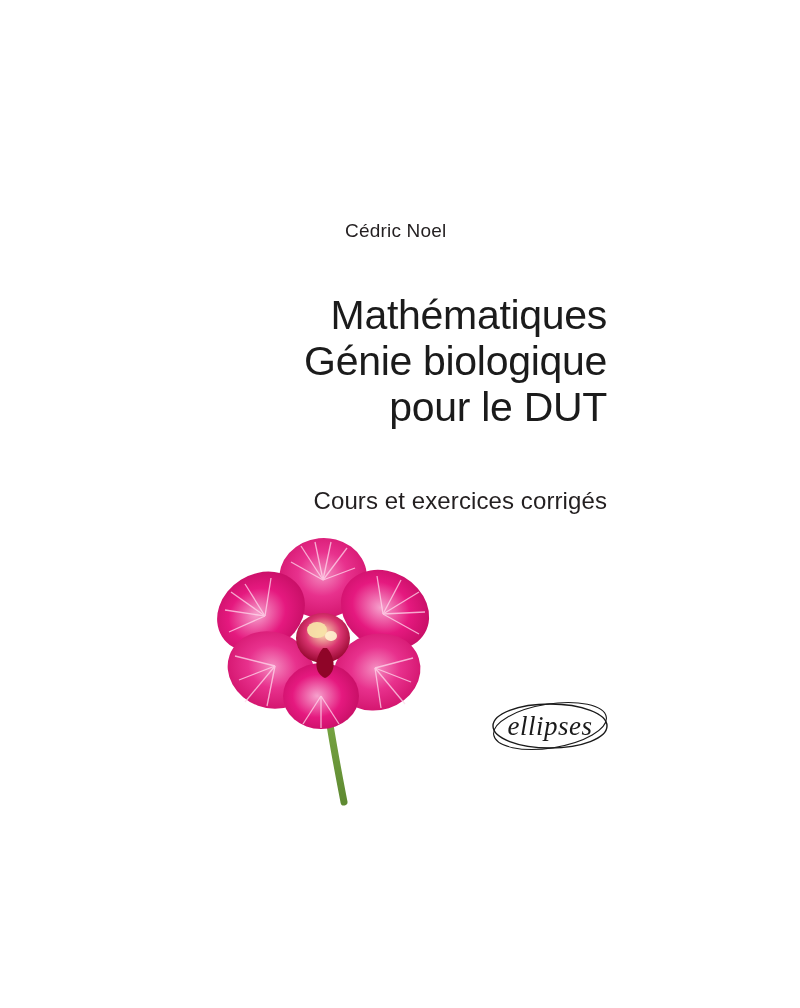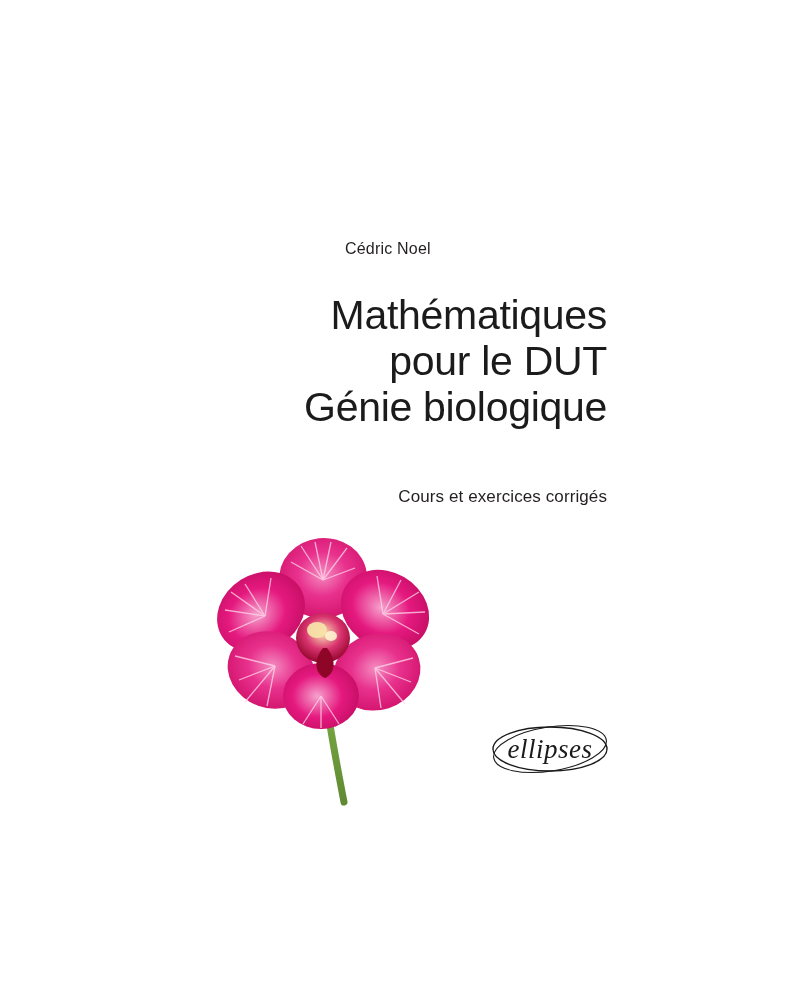--- a/index.html
+++ b/index.html
@@ -22,25 +22,24 @@
     top: 0;
     width: 800px;
     height: 1008px;
     background: #ffffff;
   }
 
   .author {
     position: absolute;
     left: 345px;
     top: 220px;
-    font-size: 16px;
+    font-size: 19px;
     letter-spacing: 0.2px;
     color: #231f20;
     font-weight: 400;
-    margin-top: 20px;
   }
 
   .title-block {
     position: absolute;
     left: 0;
     top: 292px;
     width: 607px;
     text-align: right;
   }
   .title-line {
@@ -52,40 +51,40 @@
     white-space: nowrap;
     margin-left: 8px;
   }
 
   .subtitle {
     position: absolute;
     left: 0;
     top: 487px;
     width: 607px;
     text-align: right;
-    font-size: 17px;
+    font-size: 24px;
     color: #231f20;
     font-weight: 400;
     letter-spacing: 0.1px;
   }
 
   
   .orchid {
     position: absolute;
     left: 205px;
     top: 520px;
     width: 240px;
     height: 290px;
   }
 
   
   .logo {
     position: absolute;
     left: 490px;
-    top: 718px;
+    top: 695px;
     width: 120px;
     height: 62px;
   }
   .logo-text {
     position: absolute;
     left: 0;
     top: 0;
     width: 120px;
     height: 62px;
     display: flex;
@@ -100,22 +99,22 @@
 </style>
 </head>
 <body>
 
 <div class="cover">
 
   <div class="author">Cédric Noel</div>
 
   <div class="title-block">
     <div class="title-line">Mathématiques</div>
+    <div class="title-line">Génie biologique</div>
     <div class="title-line">pour le DUT</div>
-    <div class="title-line">Génie biologique</div>
   </div>
 
   <div class="subtitle">Cours et exercices corrigés</div>
 
   <div class="orchid">
     <svg width="240" height="290" viewBox="0 0 240 290" xmlns="http://www.w3.org/2000/svg">
       <defs>
         <radialGradient id="petalA" cx="50%" cy="45%" r="62%">
           <stop offset="0%" stop-color="#f48cc0"></stop>
           <stop offset="45%" stop-color="#e8318d"></stop>

